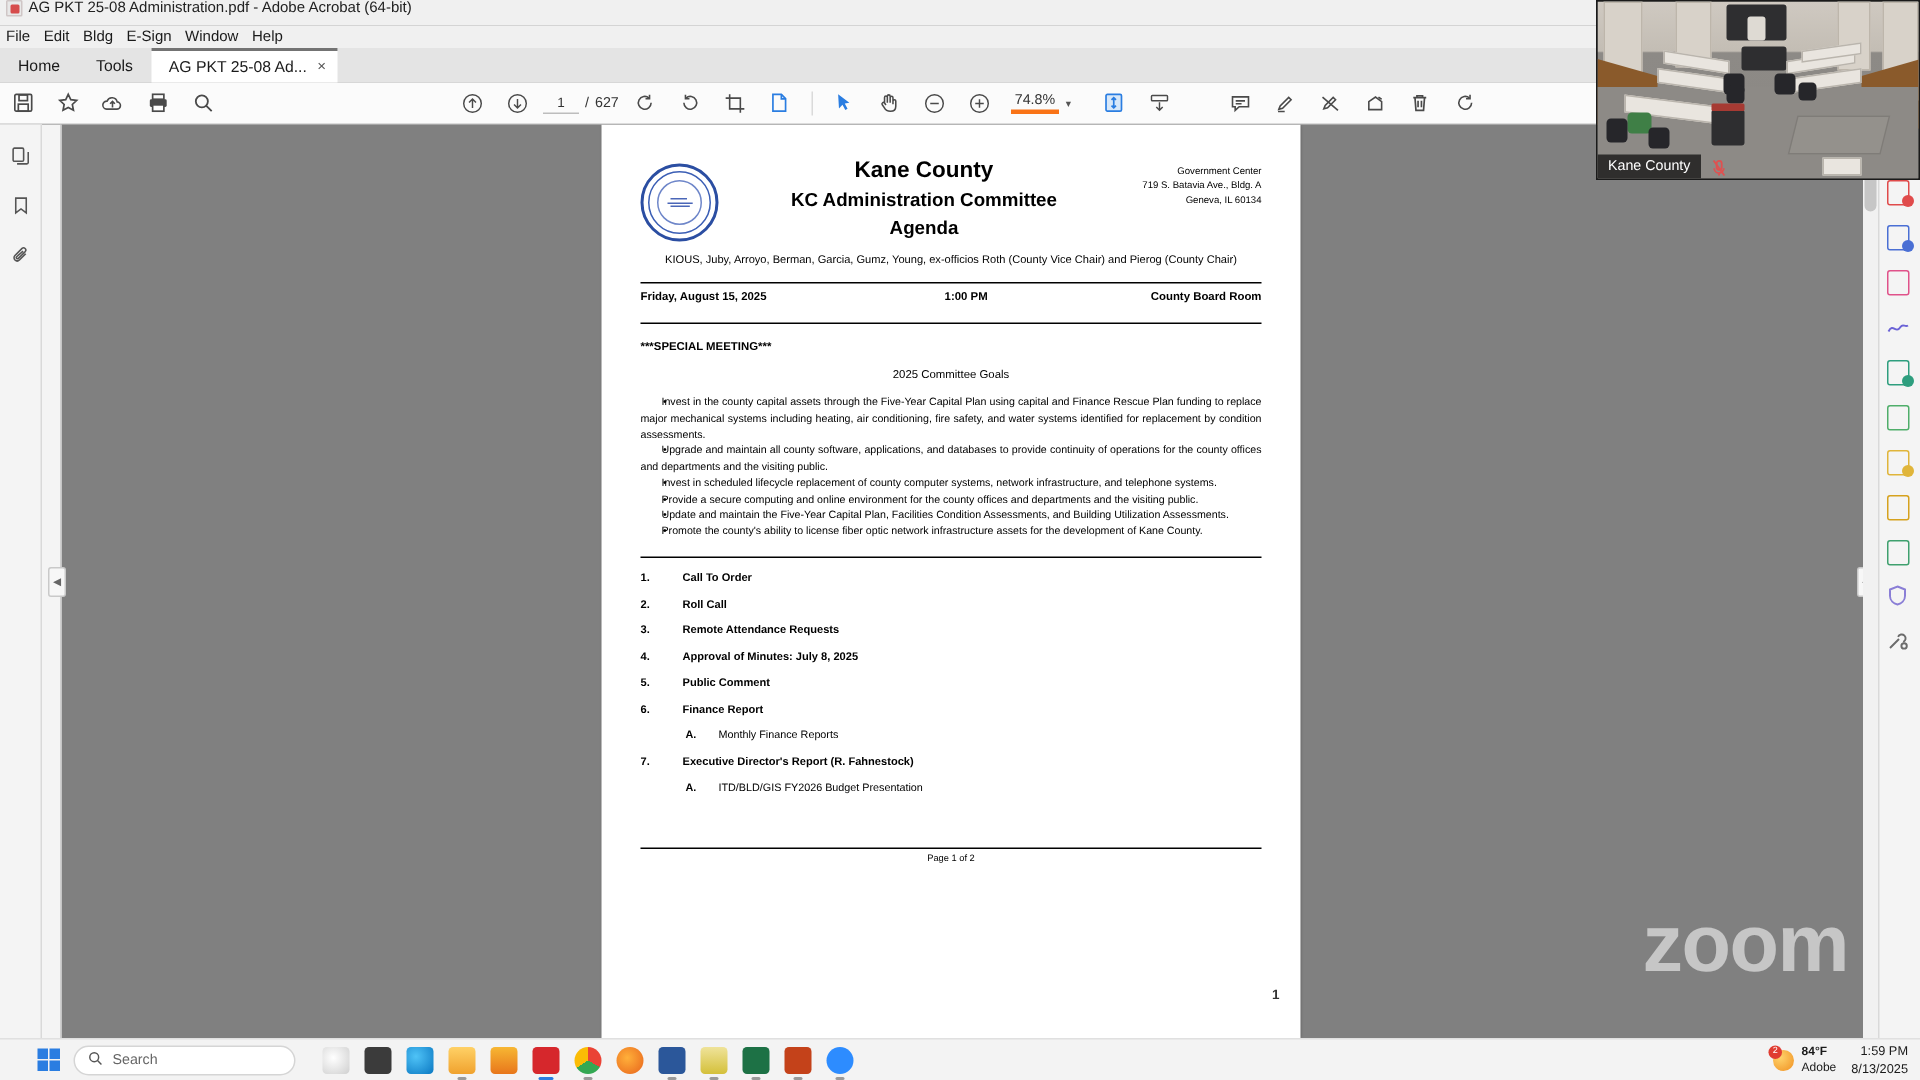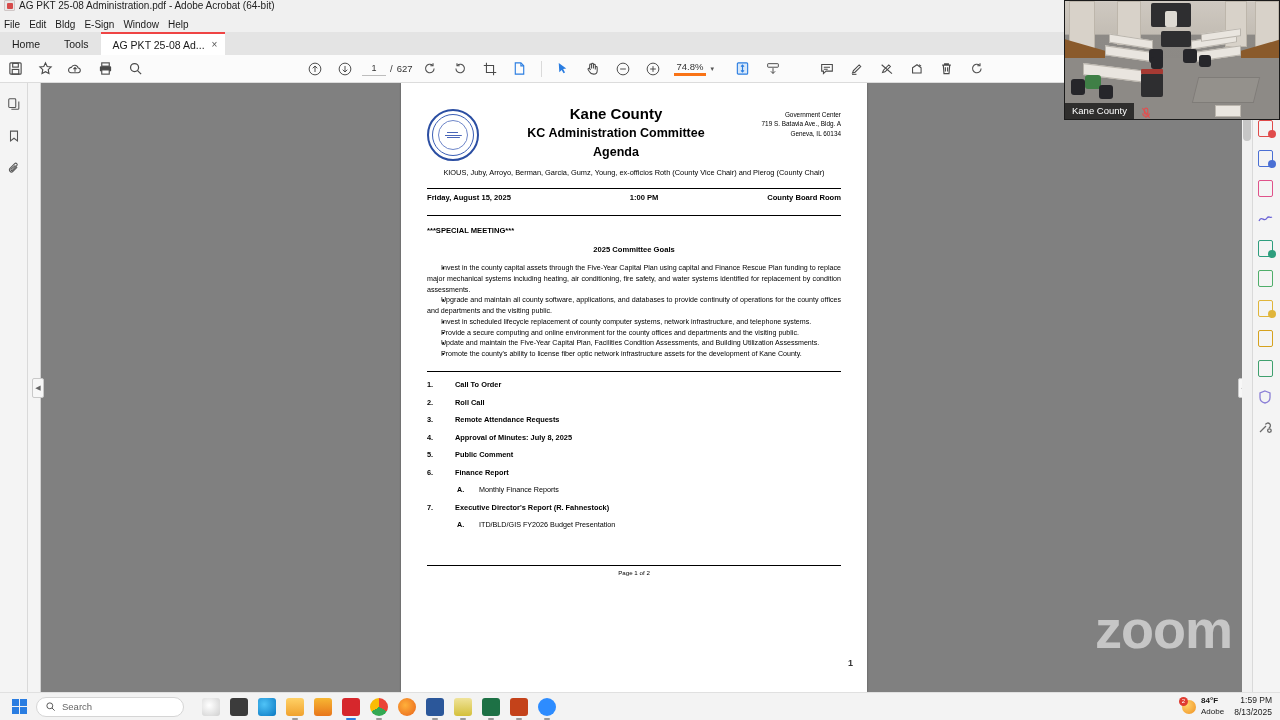--- a/index.html
+++ b/index.html
@@ -37,21 +37,21 @@
   
   .tabstrip {
     position: absolute; top: 32px; left: 0; width: 1280px; height: 23px;
     background: #e4e4e4; display: flex; align-items: flex-end;
   }
   .tabstrip .tab {
     height: 23px; display: flex; align-items: center; padding: 0 12px;
     font-size: 10.5px; color: #1a1a1a;
   }
   .tabstrip .tab.doc {
-    background: #ffffff; border-top: 2px solid #ef4444;
+    background: #ffffff; border-top: 2px solid #737373;
     padding: 0 8px 0 12px; gap: 7px; height: 23px;
   }
   .tabstrip .tab .x { font-size: 10px; color: #555; }
 
   
   .toolbar {
     position: absolute; top: 55px; left: 0; width: 1280px; height: 28px;
     background: #fbfbfb; border-bottom: 1px solid #dcdcdc;
     display: flex; align-items: center;
   }
@@ -139,21 +139,21 @@
   .members {
     text-align: center; font-size: 7.4px; line-height: 1.45; margin-top: 7px; padding: 0 6px;
   }
   .rule { border-top: 1.6px solid #000; margin-top: 9px; }
   .meetline {
     display: flex; justify-content: space-between; align-items: center;
     font-size: 7.6px; font-weight: bold; padding: 4px 0 4px 0;
   }
   .meetline .mid { flex: 1; text-align: center; margin-left: 10px;}
   .special { text-align: left; font-size: 7.6px; font-weight: bold; margin-top: 10px; }
-  .goals-title { text-align: center; font-size: 7.6px; font-weight: bold; margin-top: 10px; }
+  .goals-title { text-align: center; font-size: 7.6px; font-weight: normal; margin-top: 10px; }
   .goals { margin-top: 9px; }
   .goal {
     font-size: 7.1px; line-height: 1.52; text-align: justify;
     text-indent: 14px; position: relative;
   }
   .goal::before { content: "\2022"; position: absolute; left: 1px; top: 0; }
   .rule2 { border-top: 1.3px solid #000; margin-top: 11px; }
 
   .agenda { margin-top: 8px; }
   .ag-row { display: flex; align-items: baseline; margin-bottom: 8.5px; }
@@ -222,21 +222,21 @@
     font-size: 54px; font-weight: bold; color: rgba(255,255,255,.55);
     letter-spacing: -1px; line-height: 1; user-select: none;
   }
 
   
   .taskbar {
     position: absolute; bottom: 0; left: 0; width: 1280px; height: 28px;
     background: #f3f3f3; border-top: 1px solid #e0e0e0;
     display: flex; align-items: center;
   }
-  .tb-left { display: flex; align-items: center; gap: 5px; padding-left: 12px; }
+  .tb-left { display: flex; align-items: center; gap: 5px; padding-left: 25px; }
   .winlogo { width: 15px; height: 15px; display: grid; grid-template-columns: 1fr 1fr; grid-gap: 1.6px; }
   .winlogo i { background: #2a7de1; display: block; }
   .searchpill {
     width: 148px; height: 20px; background: #fff; border: 1px solid #d5d5d5;
     border-radius: 10px; display: flex; align-items: center; gap: 6px;
     padding-left: 8px; margin-left: 4px;
   }
   .searchpill .slabel { font-size: 9.5px; color: #666; }
   .tb-apps { display: flex; align-items: center; gap: 10px; margin-left: 18px; }
   .app { width: 18px; height: 18px; border-radius: 3px; position: relative; }

